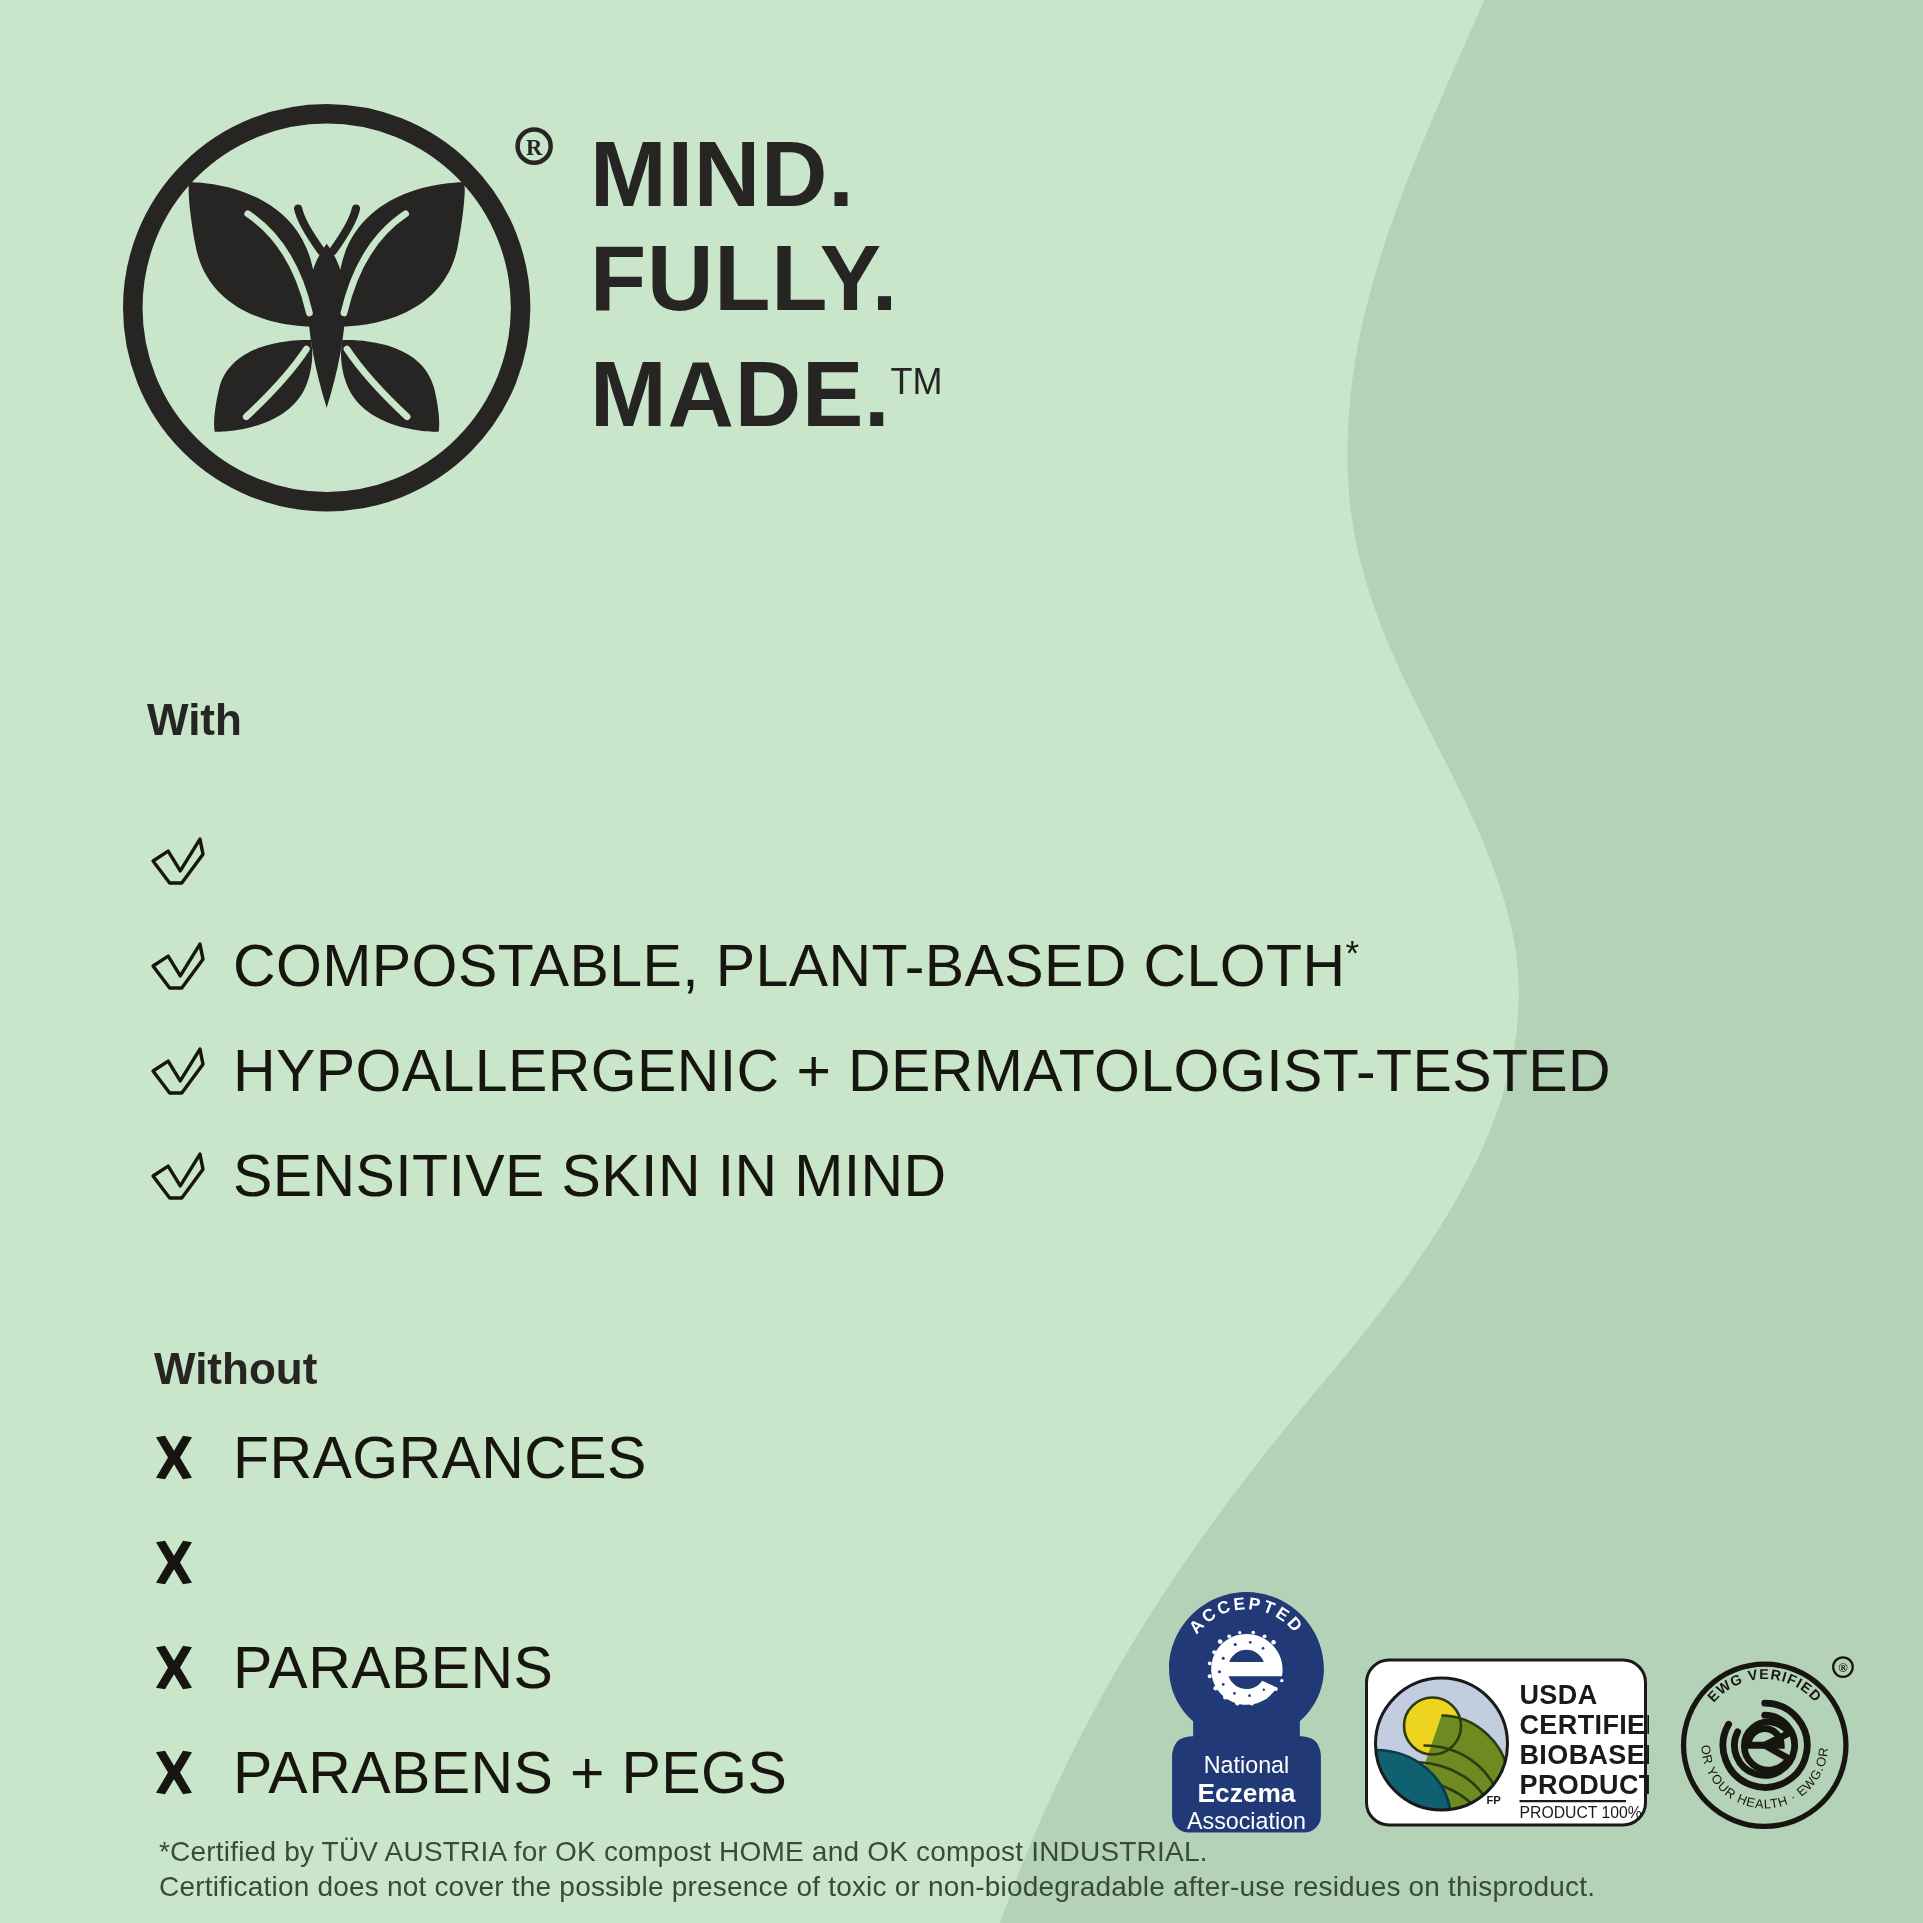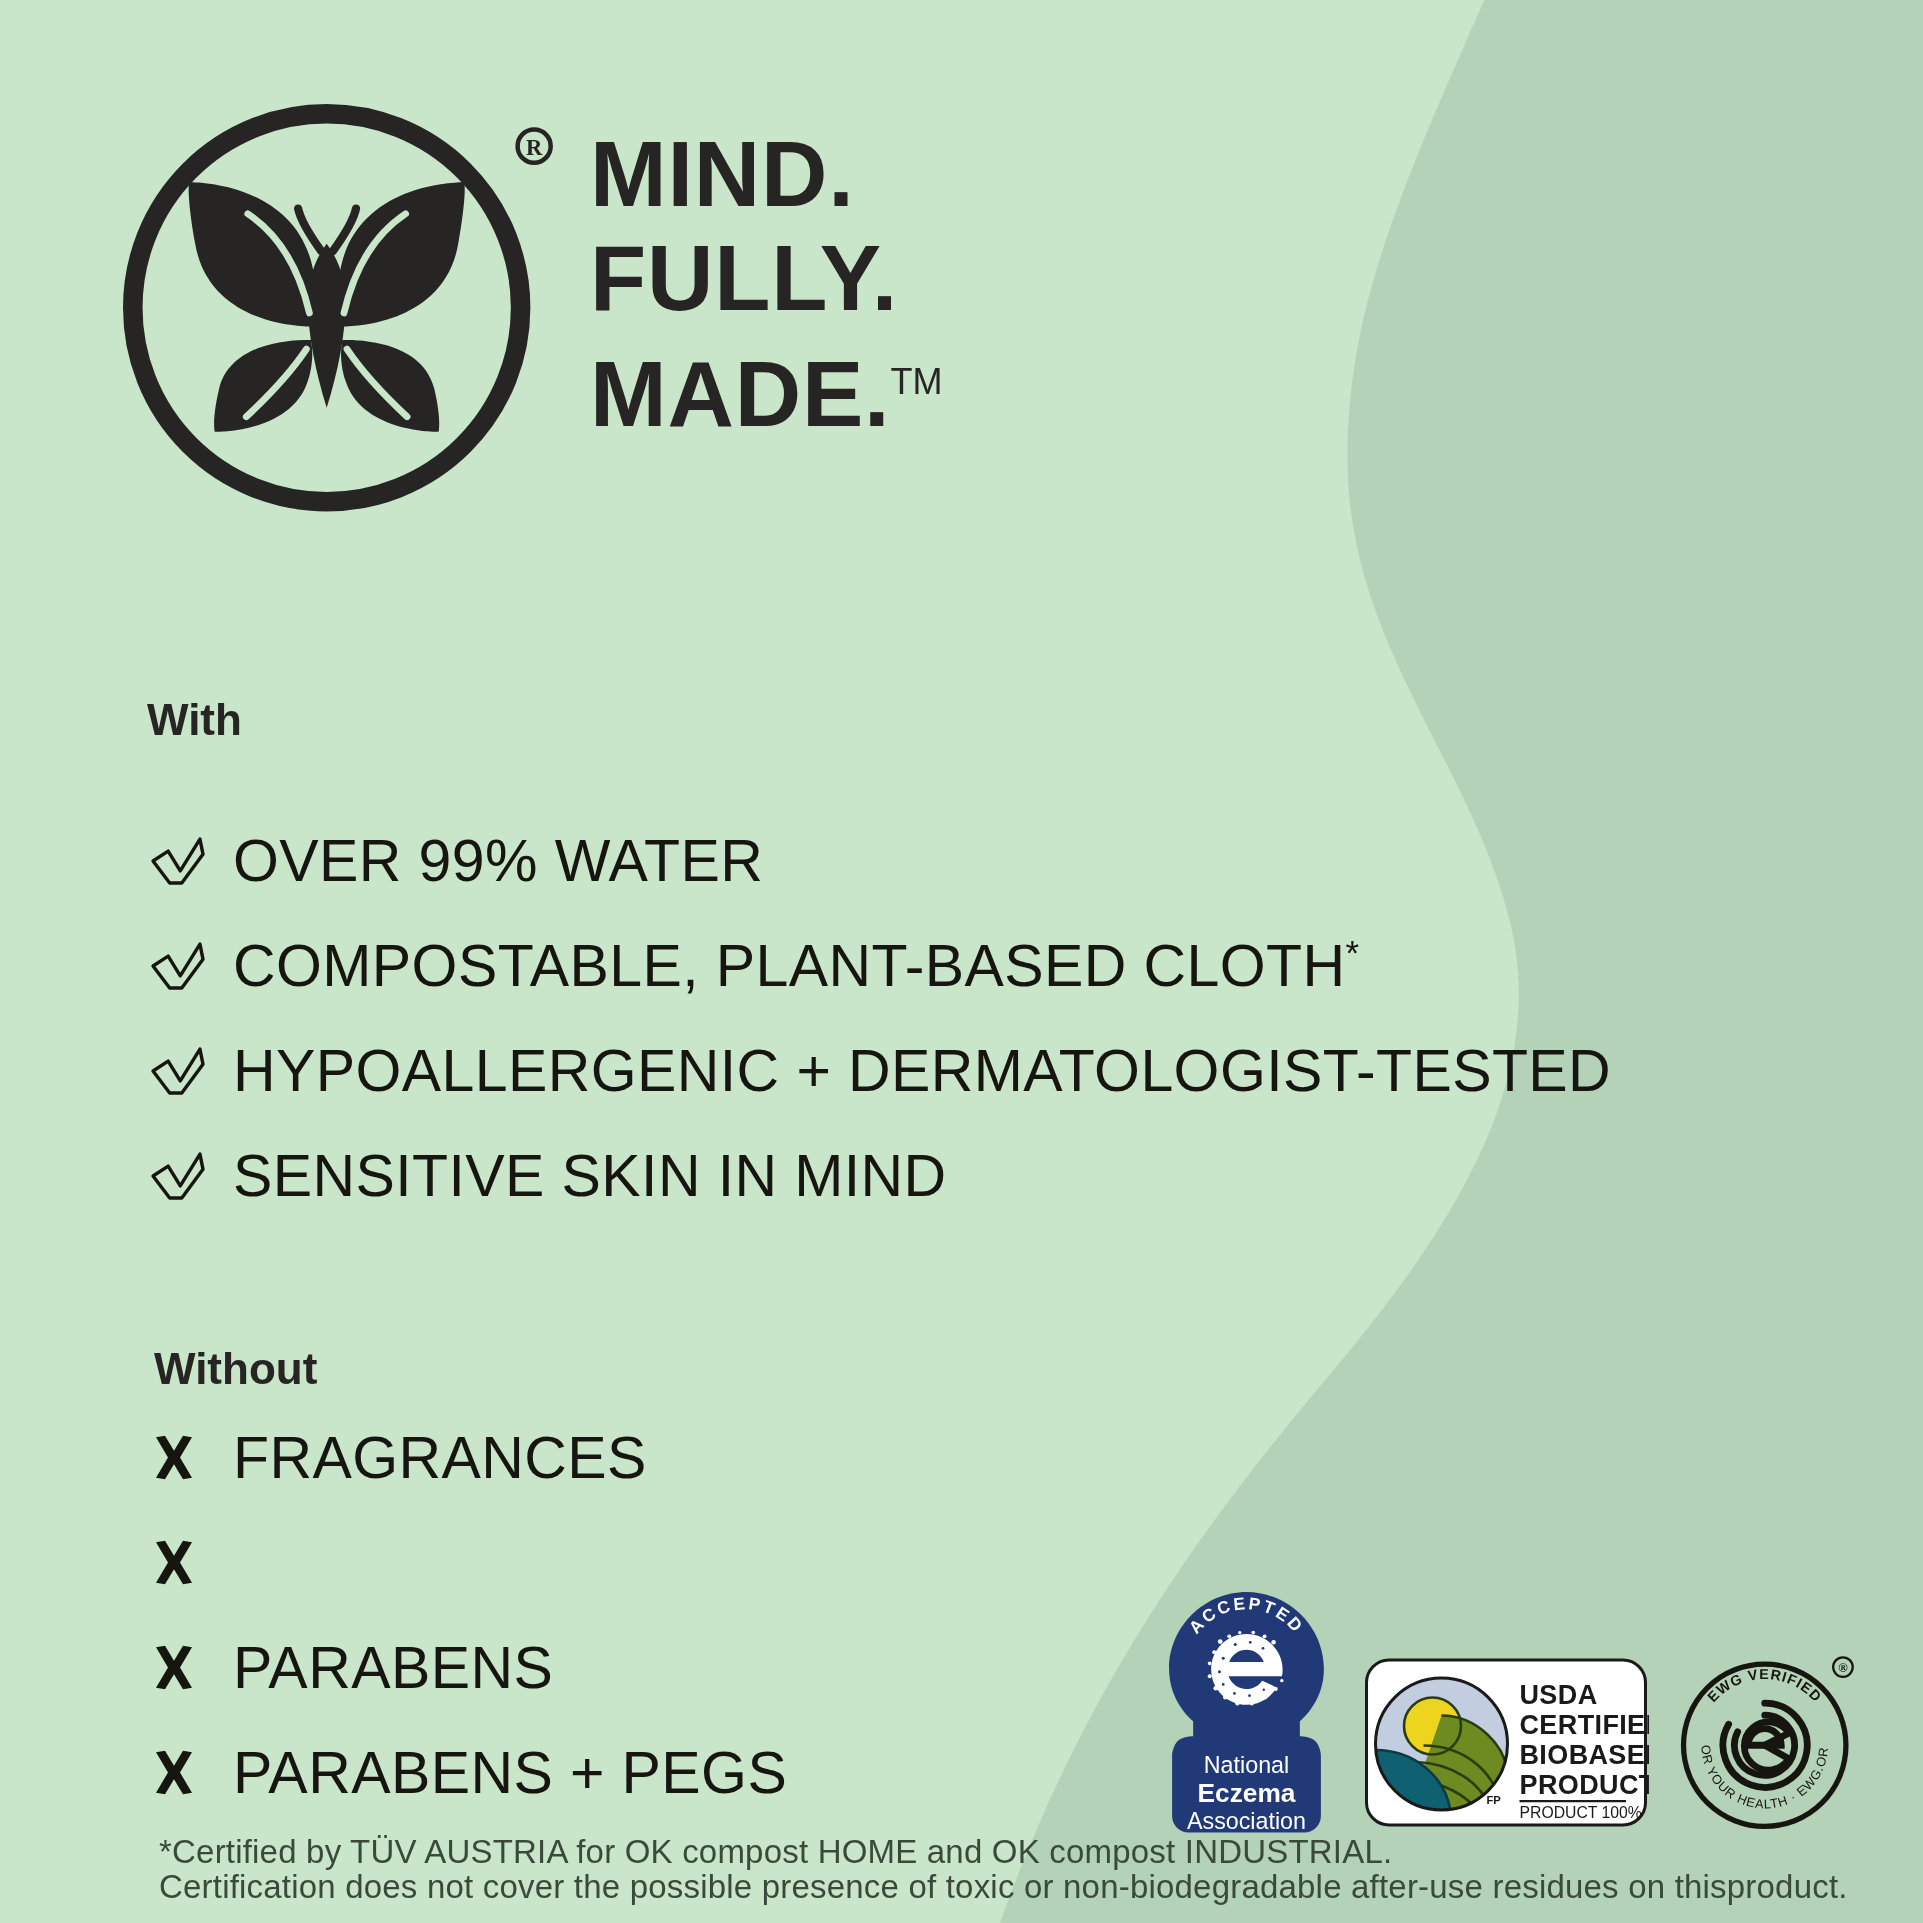--- a/index.html
+++ b/index.html
@@ -71,21 +71,21 @@
     color:#17150F;
     white-space:nowrap;
   }
   .sup-star{font-size:35px;vertical-align:super;}
 
   
   .footnote{
     position:absolute;
     left:159px;
     top:1834px;
-    font-size:33px;
+    font-size:28px;
     line-height:35px;
     color:#3A4A3A;
     letter-spacing:0.2px;
   }
   .footnote div{white-space:nowrap;}
 
   
   .badges{
     position:absolute;
     left:1157px;
@@ -174,21 +174,20 @@
   <div class="section-heading" id="with-heading">With</div>
 
   <div class="feature-list" id="with-list">
 
     <div class="feature-row">
       <span class="mark-cell">
         <svg width="56" height="50" viewBox="0 0 74 66" aria-hidden="true">
           <path d="M4,33 L24,20 L40,46 L66,4 L70,24 L42,62 L26,62 Z" fill="none" stroke="#17150F" stroke-width="4.5" stroke-linejoin="round"></path>
         </svg>
       </span>
-      <span class="feature-label"><span>OVER 99% WATER</span><span class="sup-star"></span></span>
     </div>
 
     <div class="feature-row">
       <span class="mark-cell">
         <svg width="56" height="50" viewBox="0 0 74 66" aria-hidden="true">
           <path d="M4,33 L24,20 L40,46 L66,4 L70,24 L42,62 L26,62 Z" fill="none" stroke="#17150F" stroke-width="4.5" stroke-linejoin="round"></path>
         </svg>
       </span>
       <span class="feature-label"><span>COMPOSTABLE, PLANT-BASED CLOTH</span><span class="sup-star">*</span></span>
     </div>

